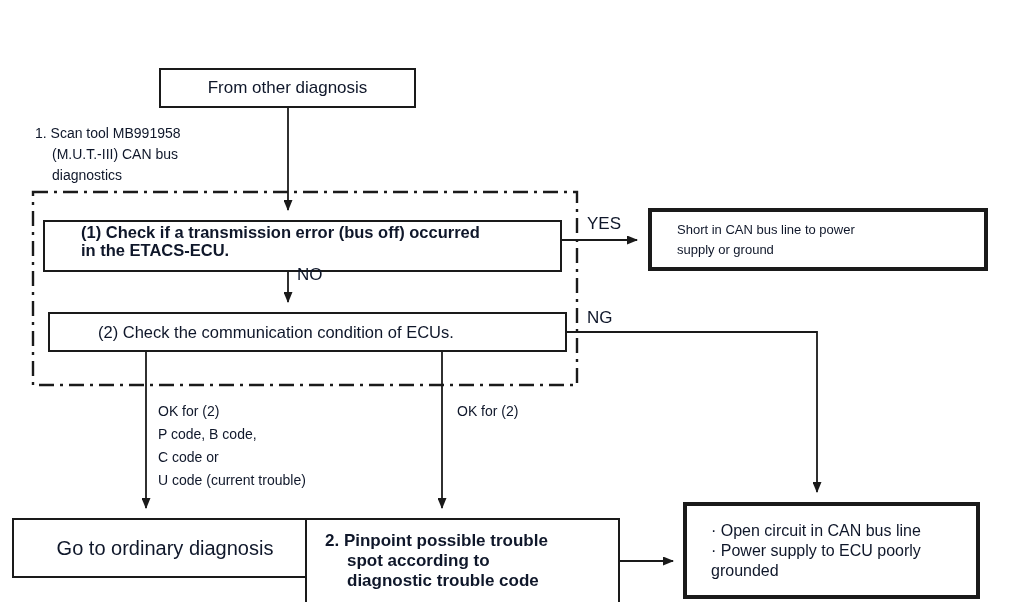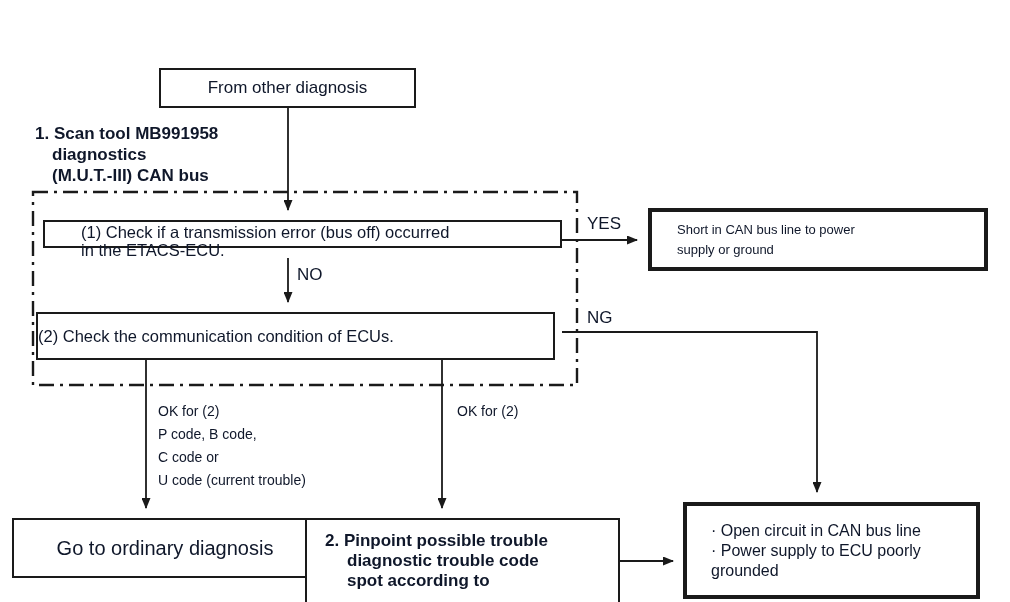--- a/index.html
+++ b/index.html
@@ -7,21 +7,21 @@
     position:relative;width:1010px;height:602px;background:#ffffff;
     font-family:"Liberation Sans","DejaVu Sans",sans-serif;color:#0f172a;overflow:hidden;margin-top:42px;
   }
   .box{position:absolute;box-sizing:border-box;border:2px solid #1a1a1a;background:#fff;}
   .box.thick{border-width:4px;}
   .txt{font-size:16.5px;line-height:18px;}
   .center-xy{display:flex;align-items:center;justify-content:center;text-align:center;}
   .center-y{display:flex;flex-direction:column;justify-content:center;}
   .lbl{position:absolute;font-size:14px;line-height:23px;white-space:nowrap;}
   .edge-lbl{position:absolute;font-size:17px;white-space:nowrap;}
-  .note{position:absolute;font-weight:bold;font-size:17px;line-height:21px;white-space:nowrap;}
+  .note{position:absolute;font-weight:normal;font-size:14px;line-height:21px;white-space:nowrap;}
   .note .indent{padding-left:17px;}
   .pinpoint-text{font-weight:bold;font-size:17px;line-height:20px;white-space:nowrap;}
   .pinpoint-text .indent{padding-left:22px;}
   svg#wires{position:absolute;left:0;top:0;width:1010px;height:602px;pointer-events:none;}
   .figcode{position:absolute;font-weight:bold;font-size:16px;letter-spacing:0.5px;white-space:nowrap;}
 </style>
 </head>
 <body>
 
 <div id="canvas">
@@ -42,30 +42,30 @@
     <path d="M442 310 V466" stroke="#1a1a1a" stroke-width="1.8" fill="none" marker-end="url(#arrow)"></path>
     <path d="M620 519 H673" stroke="#1a1a1a" stroke-width="1.8" fill="none" marker-end="url(#arrow)"></path>
   </svg>
 
   <div class="box center-xy txt" style="left:159px;top:26px;width:257px;height:40px;font-size:17px;">
     <span>From other diagnosis</span>
   </div>
 
   <div class="note" style="left:35px;top:81px;">
     <div>1. Scan tool MB991958</div>
+    <div class="indent">(M.U.T.-III) CAN bus</div>
     <div class="indent">diagnostics</div>
-    <div class="indent">(M.U.T.-III) CAN bus</div>
   </div>
 
-  <div class="box txt" style="left:43px;top:178px;width:519px;height:28px;padding:1px 0 0 36px;">
+  <div class="box txt" style="left:43px;top:178px;width:519px;height:52px;padding:1px 0 0 36px;font-weight:bold;">
     <div>(1) Check if a transmission error (bus off) occurred</div>
     <div>in the ETACS-ECU.</div>
   </div>
 
-  <div class="box txt center-y" style="left:36px;top:270px;width:519px;height:48px;">
+  <div class="box txt center-y" style="left:48px;top:270px;width:519px;height:40px;padding-left:48px;">
     <div>(2) Check the communication condition of ECUs.</div>
   </div>
 
   <div class="box thick center-y" style="left:648px;top:166px;width:340px;height:63px;padding-left:25px;font-size:13px;line-height:20px;">
     <div>Short in CAN bus line to power</div>
     <div>supply or ground</div>
   </div>
 
   <div class="edge-lbl" style="left:587px;top:172px;">YES</div>
   <div class="edge-lbl" style="left:297px;top:223px;">NO</div>
@@ -82,22 +82,22 @@
     <div>OK for (2)</div>
   </div>
 
   <div class="box center-xy" style="left:12px;top:476px;width:306px;height:60px;font-size:20px;">
     <span>Go to ordinary diagnosis</span>
   </div>
 
   <div class="box" style="left:305px;top:476px;width:315px;height:87px;padding:11px 0 0 18px;">
     <div class="pinpoint-text">
       <div>2. Pinpoint possible trouble</div>
+      <div class="indent">spot according to</div>
       <div class="indent">diagnostic trouble code</div>
-      <div class="indent">spot according to</div>
     </div>
   </div>
 
   <div class="box thick center-y" style="left:683px;top:460px;width:297px;height:97px;padding-left:24px;font-size:16px;line-height:20px;">
     <div>· Open circuit in CAN bus line</div>
     <div>· Power supply to ECU poorly grounded</div>
   </div>
 
   <div class="figcode" style="left:885px;top:584px;">AC507612AE</div>
 

